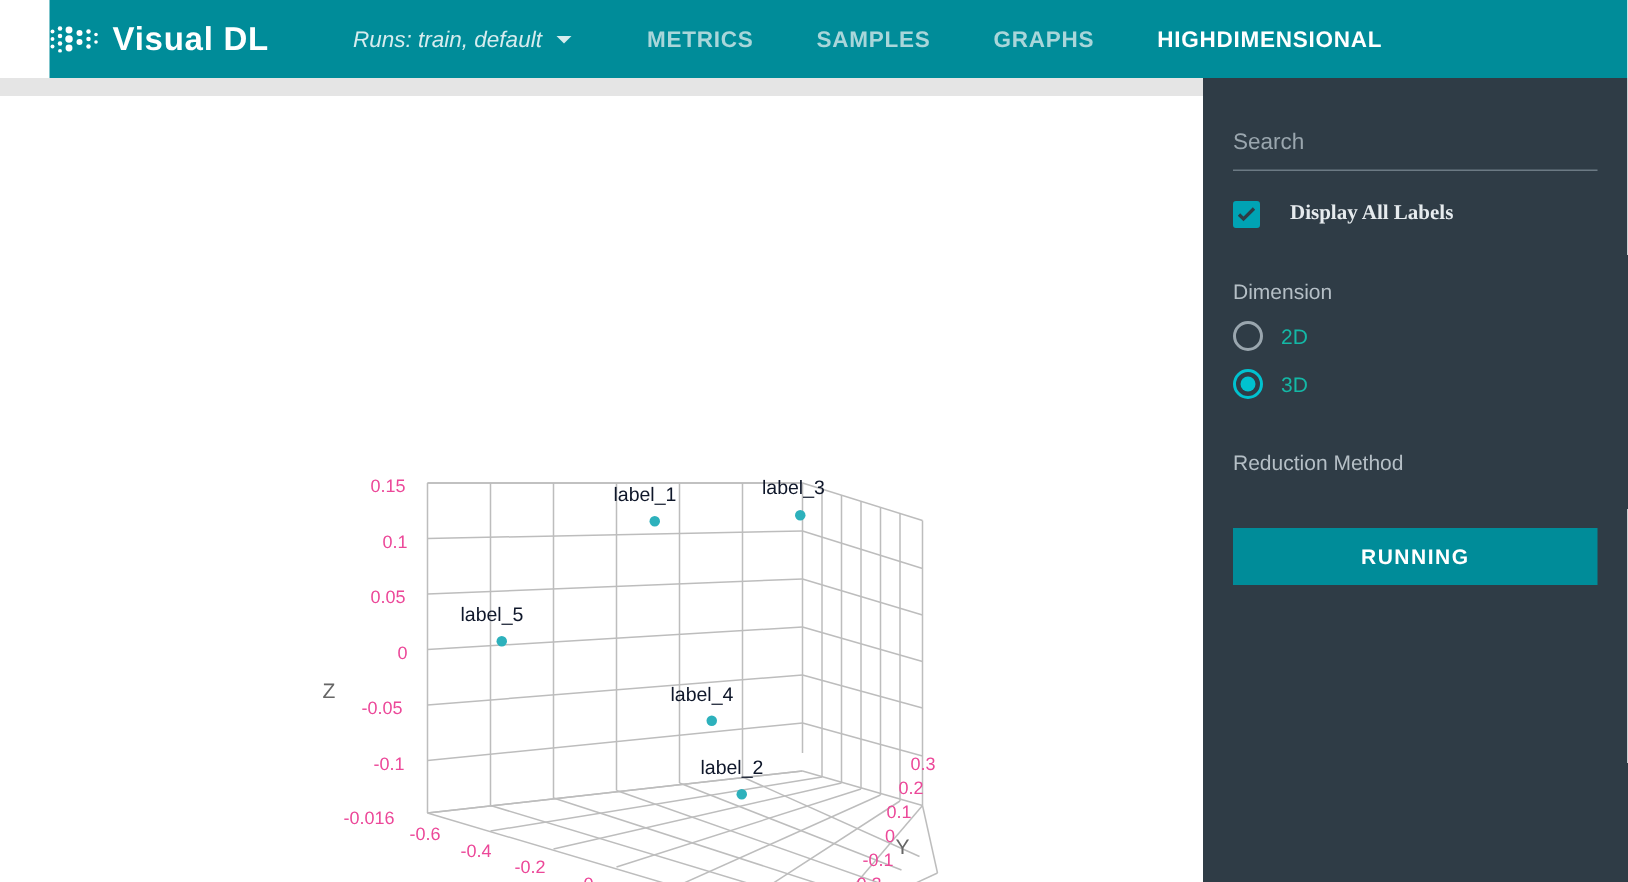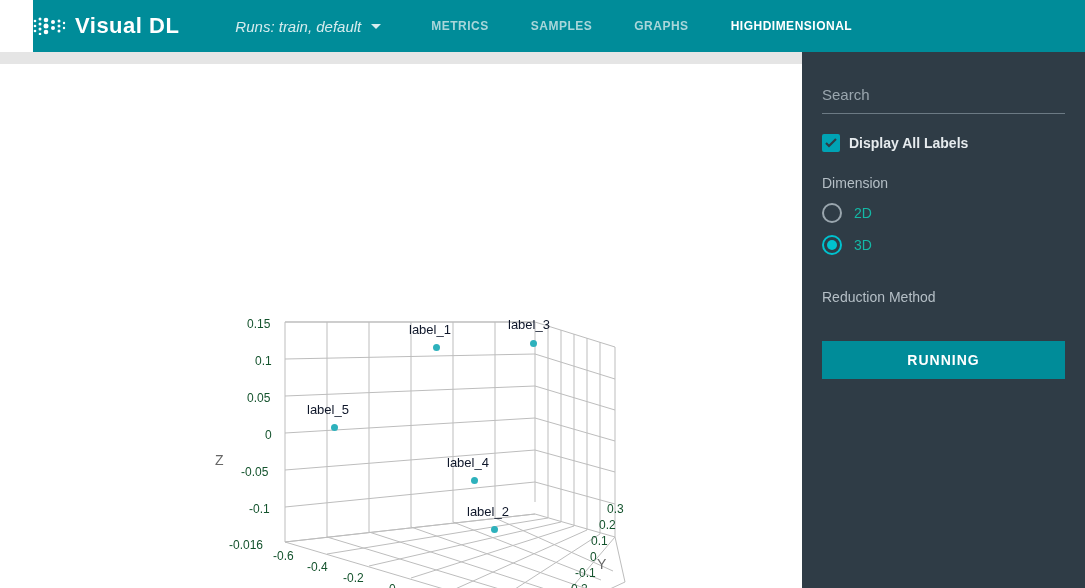--- a/index.html
+++ b/index.html
@@ -50,21 +50,21 @@
   .runs .caret {
     width: 0; height: 0;
     border-left: 5px solid transparent;
     border-right: 5px solid transparent;
     border-top: 5px solid #d6ecee;
   }
   .nav-tabs {
     display: flex;
     gap: 42px;
     margin-left: 50px;
-    font-size: 12px;
+    font-size: 15px;
     font-weight: 700;
     letter-spacing: 0.5px;
   }
   .nav-tab { color: #a9d6da; cursor: pointer; }
   .nav-tab.active { color: #fff; }
 
   .content {
     display: flex;
     height: calc(100% - 52px);
   }
@@ -86,21 +86,21 @@
   }
   .axis-label {
     position: absolute;
     font-size: 14px;
     color: #666;
     font-family: Arial, sans-serif;
   }
   .tick {
     position: absolute;
     font-size: 12px;
-    color: #14532d;
+    color: #ec4899;
     font-family: Arial, sans-serif;
     white-space: nowrap;
   }
   .point {
     position: absolute;
     width: 7px; height: 7px;
     border-radius: 50%;
     background: #2db1bc;
   }
   .ptlabel {
@@ -127,21 +127,22 @@
     border-bottom: 1px solid #6c7a84;
     color: #cfd6db;
     font-size: 15px;
     padding: 6px 0 10px 0;
     outline: none;
   }
   .search-input::placeholder { color: #9aa6ae; }
   .check-row {
     display: flex;
     align-items: center;
-    gap: 9px;
+    gap: 20px;
+    font-family: Liberation Serif, serif;
   }
   .checkbox {
     width: 18px; height: 18px;
     border: 2px solid #00a3b4;
     border-radius: 2px;
     background: #00a3b4;
     display: flex;
     align-items: center;
     justify-content: center;
     cursor: pointer;
@@ -351,21 +352,21 @@
 
     <div class="check-row">
       <div class="checkbox">
         <svg width="12" height="10" viewBox="0 0 12 10">
             <polyline points="1,5 4,8 11,1" stroke="#2f3c46" stroke-width="2.2" fill="none"></polyline>
           </svg>
       </div>
       <label>Display All Labels</label>
     </div>
 
-    <div class="section" style="margin-top:3px">
+    <div class="section" style="margin-top:14px">
       <div class="section-title">Dimension</div>
       <div class="radio-row">
         <div class="radio"></div>
         <span class="lbl">2D</span>
       </div>
       <div class="radio-row">
         <div class="radio selected"></div>
         <span class="lbl">3D</span>
       </div>
     </div>

